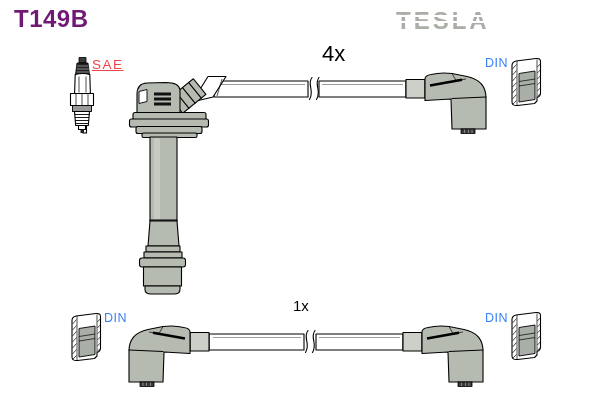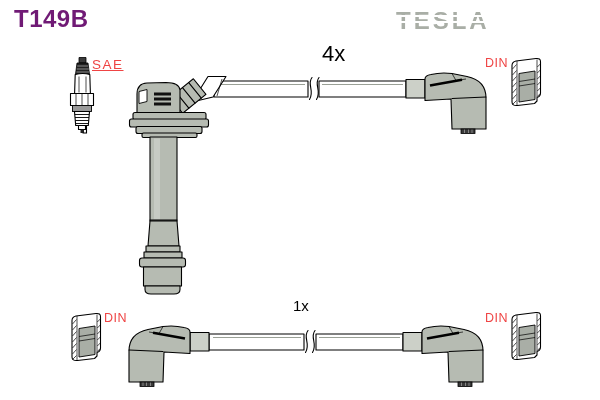--- a/index.html
+++ b/index.html
@@ -9,21 +9,21 @@
   }
   .abs{position:absolute;white-space:nowrap;}
   .product-code{left:14px;top:5px;font-size:24px;font-weight:bold;letter-spacing:.5px;color:#701a75;}
   .product-desc{left:15px;top:31px;font-size:10.5px;letter-spacing:.3px;color:#000;}
   .brand-wrap{position:absolute;left:396px;top:7px;width:100px;height:26px;}
   .brand-wrap .txt{font-size:24px;font-weight:bold;letter-spacing:3px;color:var(--logo-gray,#a9aea6);}
   .brand-wrap .stripe{position:absolute;left:0;width:96px;height:2px;background:#fff;}
   .qty-top{left:294px;top:41px;font-size:22px;color:#000;margin-left:28px;}
   .qty-bottom{left:293px;top:297px;font-size:15px;color:#000;}
   .lbl-sae{left:92px;top:57px;font-size:13.5px;font-weight:500;letter-spacing:1.5px;color:#ef4444;text-decoration:underline;}
-  .lbl-din{font-size:12.5px;letter-spacing:.5px;color:#ef4444;}
+  .lbl-din{font-size:12.5px;letter-spacing:.5px;color:#3b82f6;}
   .din-top{left:485px;top:56px;}
   .din-bl{left:104px;top:311px;}
   .din-br{left:485px;top:311px;}
   svg{position:absolute;left:0;top:0;}
   .gray{fill:var(--part-gray,#b6bbb2);stroke:#000;stroke-width:1.1;stroke-linejoin:round;}
   .lgray{fill:var(--part-gray-light,#ccd0c8);stroke:#000;stroke-width:1.1;stroke-linejoin:round;}
   .white{fill:#fff;stroke:#000;stroke-width:1.1;stroke-linejoin:round;}
   .dark{fill:#3a3a3a;stroke:#000;stroke-width:.8;}
   .ln{stroke:#000;stroke-width:1.1;fill:none;stroke-linecap:round;}
   .thin{stroke:#000;stroke-width:.7;fill:none;}

